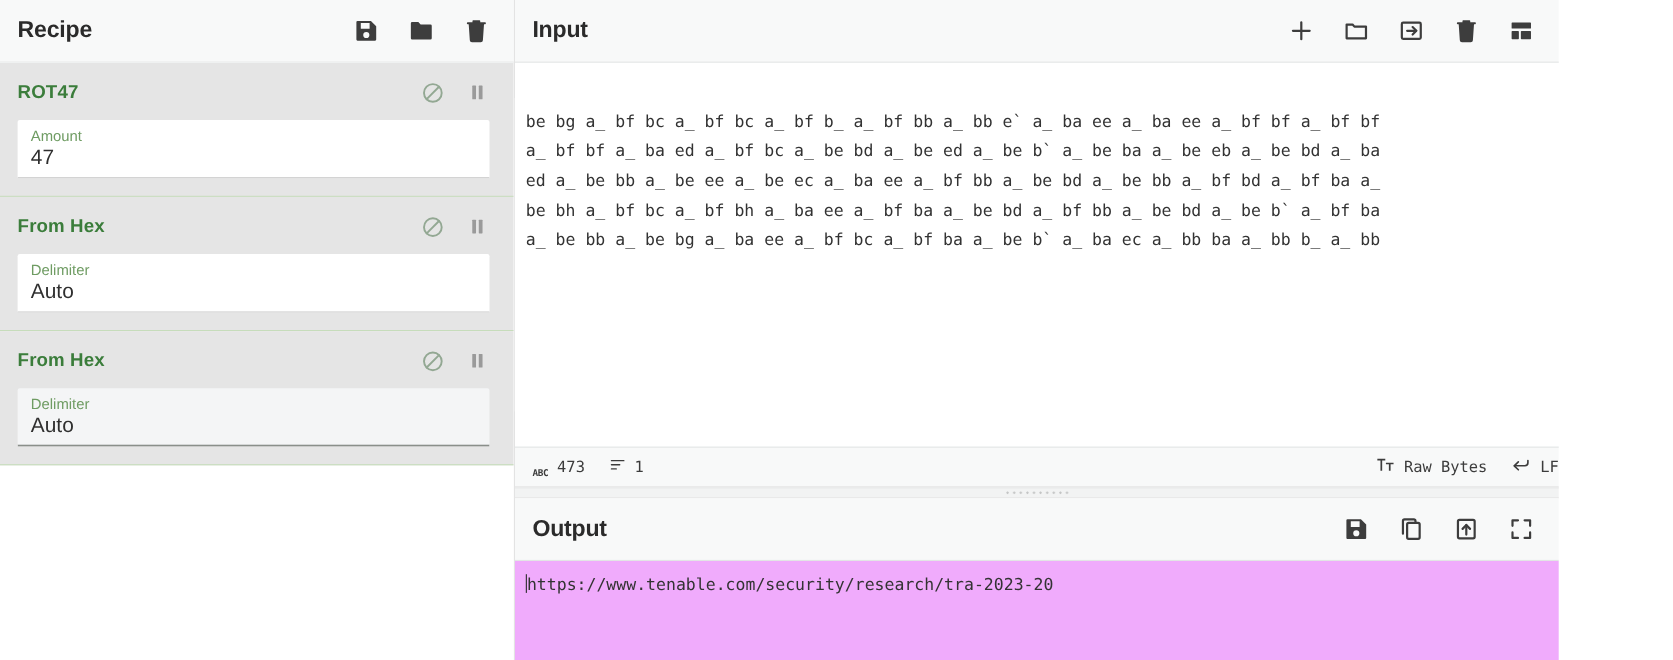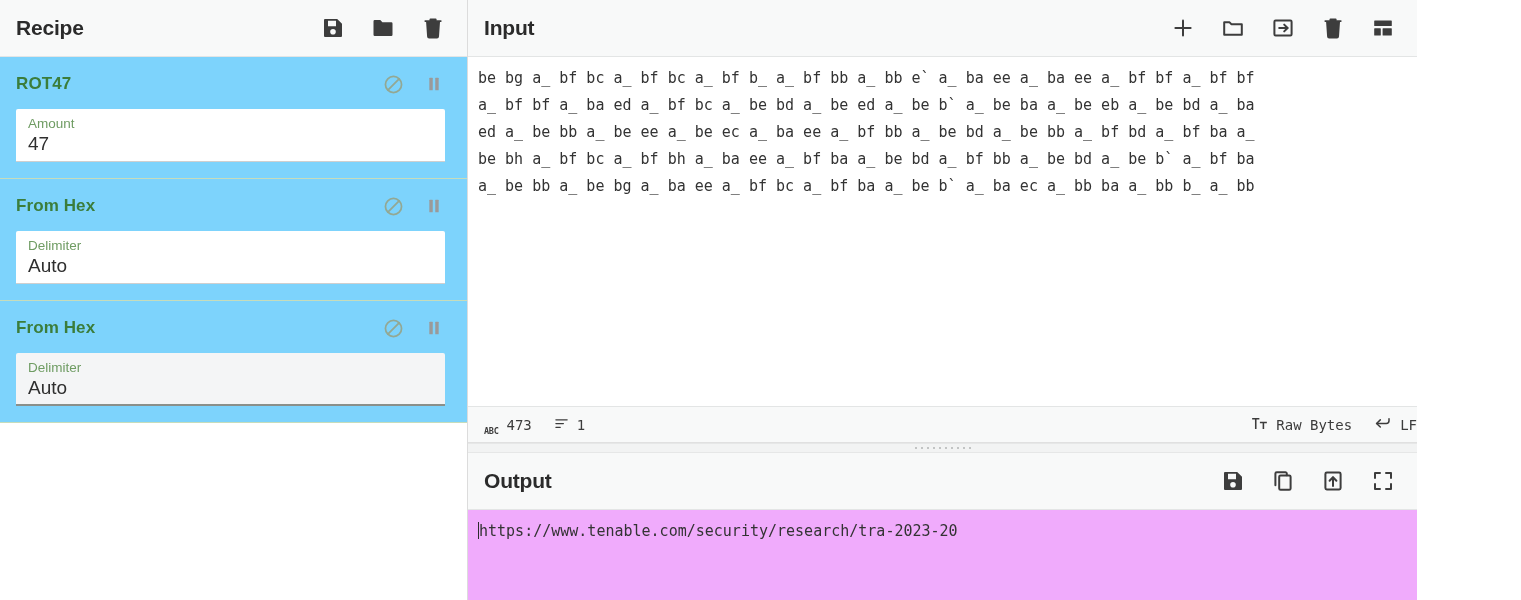--- a/index.html
+++ b/index.html
@@ -55,21 +55,21 @@
     cursor: pointer;
   }
   .hdr-icon svg { display: block; }
 
   #recipe-list {
     flex: 1;
     overflow: hidden;
     background: #ffffff;
   }
   .op {
-    background: #7dd3fc;
+    background: #e5e5e5;
     border-bottom: 1px solid #c6dcbb;
     padding: 12px 22px 16px 16px;
     position: relative;
   }
   .op-head {
     display: flex;
     align-items: center;
     height: 30px;
   }
   .op-title {
@@ -123,20 +123,21 @@
     height: 600px;
     display: flex;
     flex-direction: column;
     background: #ffffff;
   }
   #input-section {
     height: 443px;
     display: flex;
     flex-direction: column;
     border-bottom: 1px solid #e0e0e0;
+    gap: 32px;
   }
   #input-area {
     flex: 1;
     overflow: hidden;
     background: #ffffff;
     padding: 8px 10px 0 10px;
     position: relative;
   }
   .code-text {
     font-family: "DejaVu Sans Mono", "Liberation Mono", monospace;

